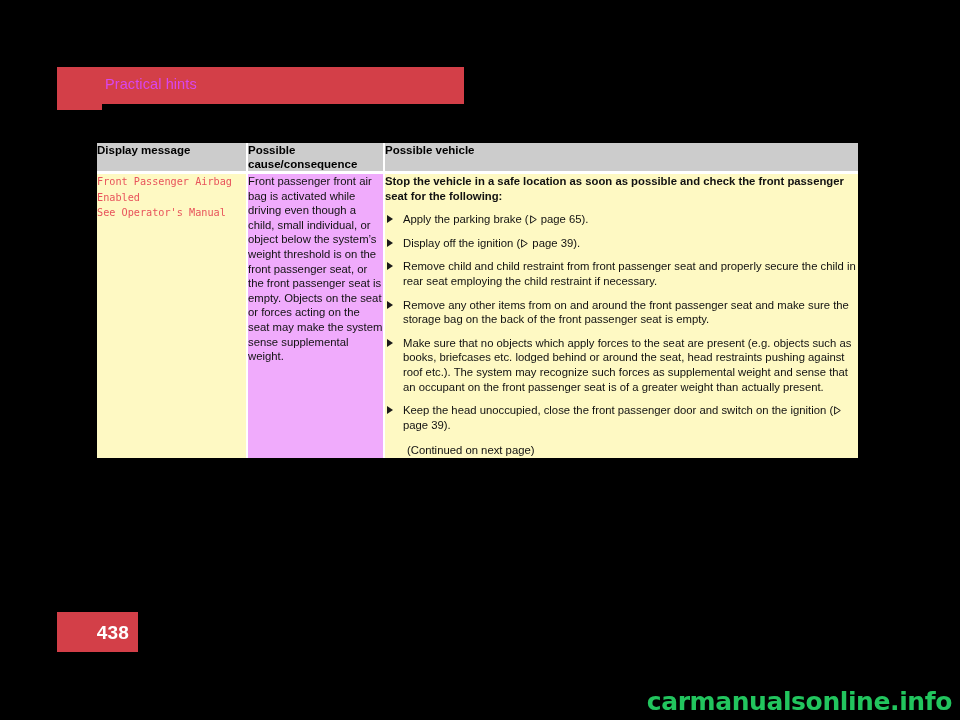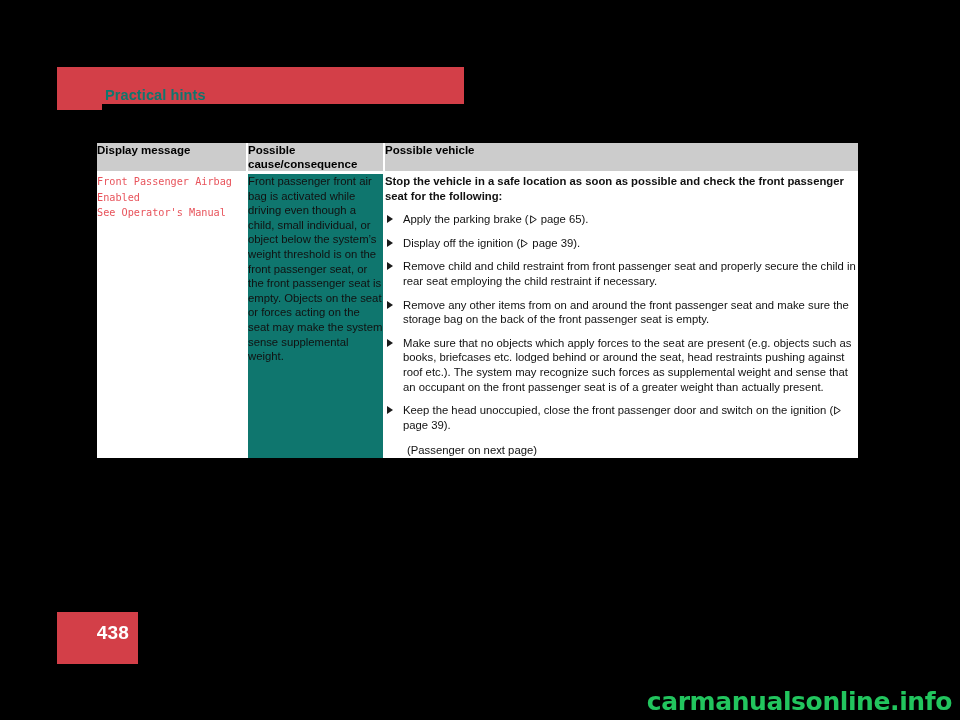--- a/index.html
+++ b/index.html
@@ -36,24 +36,24 @@
     position: absolute;
     left: 0;
     top: 0;
     width: 45px;
     height: 43px;
     background: #d33f48;
   }
   #header-title {
     position: absolute;
     left: 48px;
-    top: 20px;
+    top: 9px;
     font-size: 14.5px;
-    font-weight: bold;
-    color: #0f766e;
+    font-weight: normal;
+    color: #d946ef;
     letter-spacing: 0.1px;
     white-space: nowrap;
   }
 
   
   #message-table {
     position: absolute;
     left: 97px;
     top: 143px;
     width: 757px;
@@ -89,22 +89,22 @@
     background: #ffffff;
     padding: 0;
   }
 
   .body-cell {
     padding: 8px 8px 14px 8px;
     font-size: 11.3px;
     color: #111111;
     line-height: 14.6px;
   }
-  .cell-shade-dark { background: #ffffff; }
-  .cell-shade-light { background: #0f766e; }
+  .cell-shade-dark { background: #fef9c3; }
+  .cell-shade-light { background: #f0abfc; }
 
   .display-msg {
     font-family: "DejaVu Sans Mono", "Liberation Mono", monospace;
     color: #e8535b;
     font-size: 10.2px;
     line-height: 15.5px;
     white-space: pre-line;
   }
 
   .intro-para {
@@ -145,21 +145,21 @@
     margin: 0 1px;
   }
   .tri-outline svg { display: block; }
 
   
   #page-number-box {
     position: absolute;
     left: 57px;
     top: 612px;
     width: 81px;
-    height: 52px;
+    height: 40px;
     background: #d33f48;
   }
   #page-number-text {
     position: absolute;
     right: 9px;
     top: 10px;
     font-size: 19px;
     font-weight: bold;
     color: #ffffff;
     letter-spacing: 0.2px;
@@ -228,21 +228,21 @@
             <li><span class="bullet-tri"></span><span>Display off the ignition (</span><span class="tri-outline"><svg width="7" height="9" viewBox="0 0 7 9">
                   <polygon points="0.6,0.8 6.3,4.5 0.6,8.2" fill="none" stroke="#1a1a1a" stroke-width="1"></polygon>
                 </svg></span><span> page 39</span><span>).</span></li>
             <li><span class="bullet-tri"></span><span>Remove child and child restraint from front passenger seat and properly secure the child in rear seat employing the child restraint if necessary.</span></li>
             <li><span class="bullet-tri"></span><span>Remove any other items from on and around the front passenger seat and make sure the storage bag on the back of the front passenger seat is empty.</span></li>
             <li><span class="bullet-tri"></span><span>Make sure that no objects which apply forces to the seat are present (e.g. objects such as books, briefcases etc. lodged behind or around the seat, head restraints pushing against roof etc.). The system may recognize such forces as supplemental weight and sense that an occupant on the front passenger seat is of a greater weight than actually present.</span></li>
             <li><span class="bullet-tri"></span><span>Keep the head unoccupied, close the front passenger door and switch on the ignition (</span><span class="tri-outline"><svg width="7" height="9" viewBox="0 0 7 9">
                   <polygon points="0.6,0.8 6.3,4.5 0.6,8.2" fill="none" stroke="#1a1a1a" stroke-width="1"></polygon>
                 </svg></span><span> page 39</span><span>).</span></li>
           </ul>
-        <div class="continued-note">(Passenger on next page)</div>
+        <div class="continued-note">(Continued on next page)</div>
       </td>
     </tr>
   </tbody>
 </table>
 
 <div id="page-number-box">
   <div id="page-number-text">438</div>
 </div>
 
 <div id="watermark">carmanualsonline.info</div>

